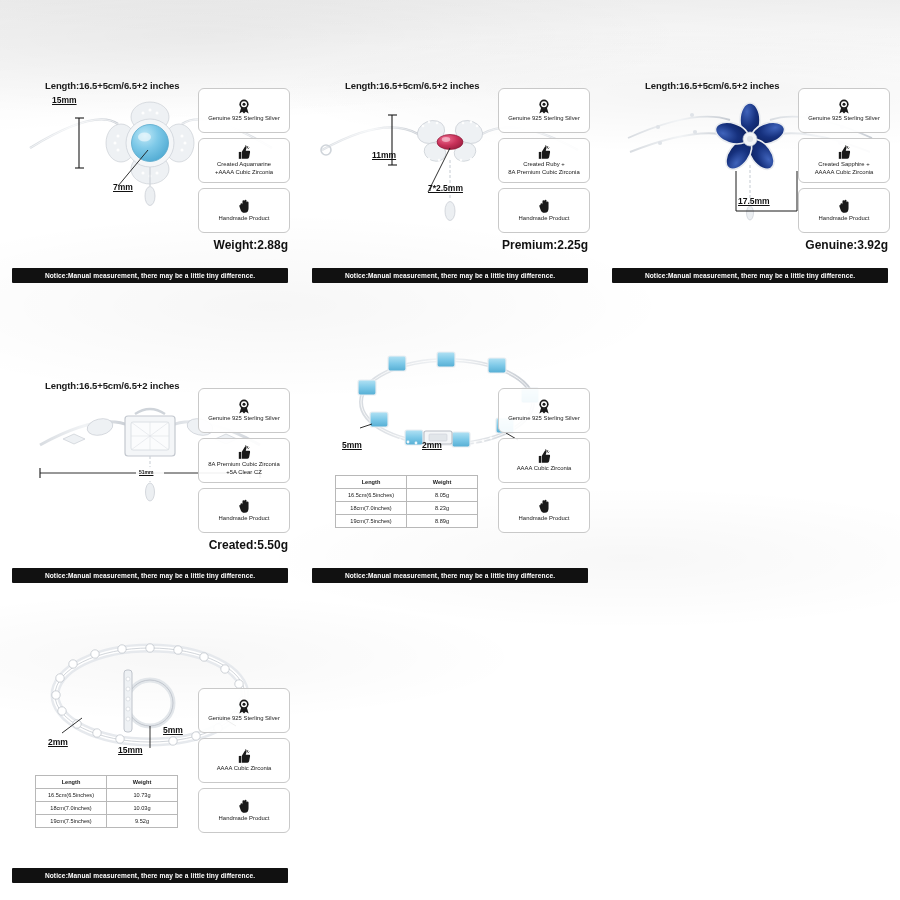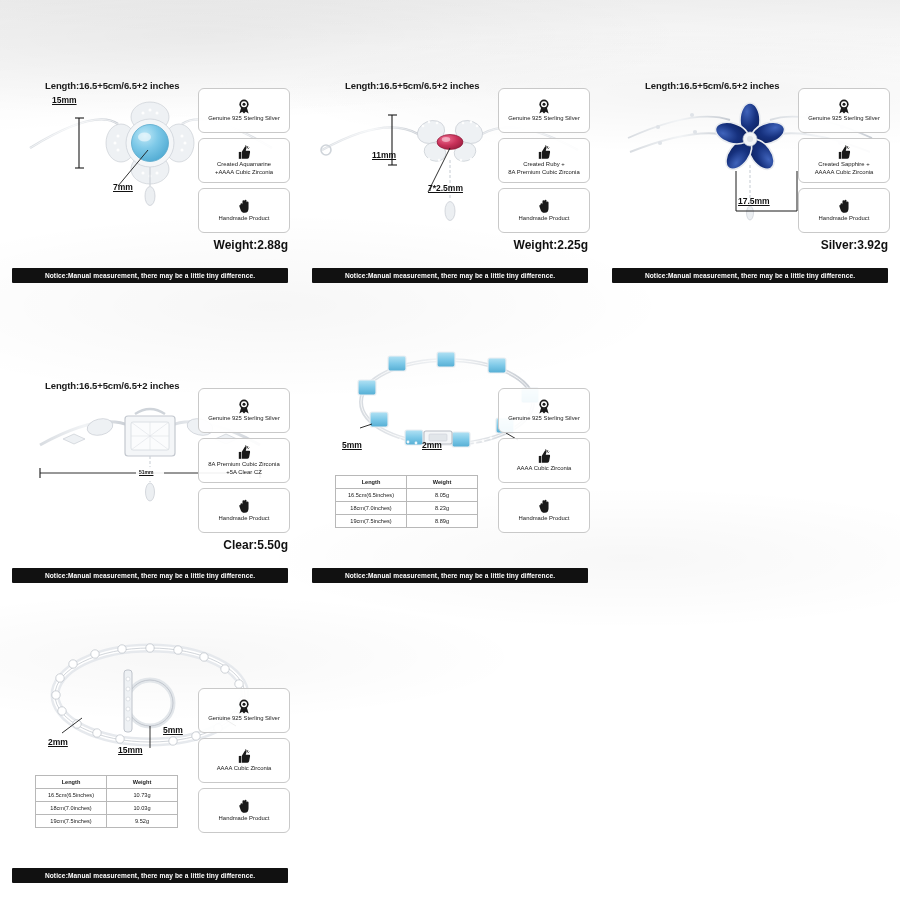--- a/index.html
+++ b/index.html
@@ -345,21 +345,21 @@
       <div class="feature-card">
         <span class="feature-icon">
           <svg width="13" height="15" viewBox="0 0 22 26">
               <path d="M4 14 L4 9.5 Q4 7.5 5.8 7.5 Q7.5 7.5 7.5 9.5 L7.5 4 Q7.5 2 9.3 2 Q11 2 11 4 L11 3.2 Q11 1.2 12.8 1.2 Q14.5 1.2 14.5 3.2 L14.5 6 Q14.5 4.2 16.2 4.2 Q18 4.2 18 6.2 L18 16 Q18 24 11.5 24 Q5.5 24 4 18 L2.2 13 Q1.5 10.8 3 10.2 Q4 9.9 4 11.5 Z" fill="#1a1a1a"></path>
             </svg>
         </span>
         <span class="feature-text">Handmade Product</span>
       </div>
     </div>
 
-    <div class="weight">Weight:2.25g</div>
+    <div class="weight">Premium:2.25g</div>
     <div class="notice">
       <span class="notice-text">Notice:Manual measurement, there may be a little tiny difference.</span>
     </div>
   </div>
 
   <div class="panel p2">
     <div class="length-label">Length:16.5+5cm/6.5+2 inches</div>
 
     <div class="art">
       <svg width="300" height="300" viewBox="0 0 300 300">
@@ -446,21 +446,21 @@
       <div class="feature-card">
         <span class="feature-icon">
           <svg width="13" height="15" viewBox="0 0 22 26">
               <path d="M4 14 L4 9.5 Q4 7.5 5.8 7.5 Q7.5 7.5 7.5 9.5 L7.5 4 Q7.5 2 9.3 2 Q11 2 11 4 L11 3.2 Q11 1.2 12.8 1.2 Q14.5 1.2 14.5 3.2 L14.5 6 Q14.5 4.2 16.2 4.2 Q18 4.2 18 6.2 L18 16 Q18 24 11.5 24 Q5.5 24 4 18 L2.2 13 Q1.5 10.8 3 10.2 Q4 9.9 4 11.5 Z" fill="#1a1a1a"></path>
             </svg>
         </span>
         <span class="feature-text">Handmade Product</span>
       </div>
     </div>
 
-    <div class="weight">Silver:3.92g</div>
+    <div class="weight">Genuine:3.92g</div>
     <div class="notice">
       <span class="notice-text">Notice:Manual measurement, there may be a little tiny difference.</span>
     </div>
   </div>
 
   <div class="panel p3">
     <div class="length-label">Length:16.5+5cm/6.5+2 inches</div>
 
     <div class="art">
       <svg width="300" height="300" viewBox="0 0 300 300">
@@ -523,21 +523,21 @@
       <div class="feature-card">
         <span class="feature-icon">
           <svg width="13" height="15" viewBox="0 0 22 26">
               <path d="M4 14 L4 9.5 Q4 7.5 5.8 7.5 Q7.5 7.5 7.5 9.5 L7.5 4 Q7.5 2 9.3 2 Q11 2 11 4 L11 3.2 Q11 1.2 12.8 1.2 Q14.5 1.2 14.5 3.2 L14.5 6 Q14.5 4.2 16.2 4.2 Q18 4.2 18 6.2 L18 16 Q18 24 11.5 24 Q5.5 24 4 18 L2.2 13 Q1.5 10.8 3 10.2 Q4 9.9 4 11.5 Z" fill="#1a1a1a"></path>
             </svg>
         </span>
         <span class="feature-text">Handmade Product</span>
       </div>
     </div>
 
-    <div class="weight">Clear:5.50g</div>
+    <div class="weight">Created:5.50g</div>
     <div class="notice">
       <span class="notice-text">Notice:Manual measurement, there may be a little tiny difference.</span>
     </div>
   </div>
 
   <div class="panel p4">
 
     <div class="art">
       <svg width="300" height="300" viewBox="0 0 300 300">
         <defs>

